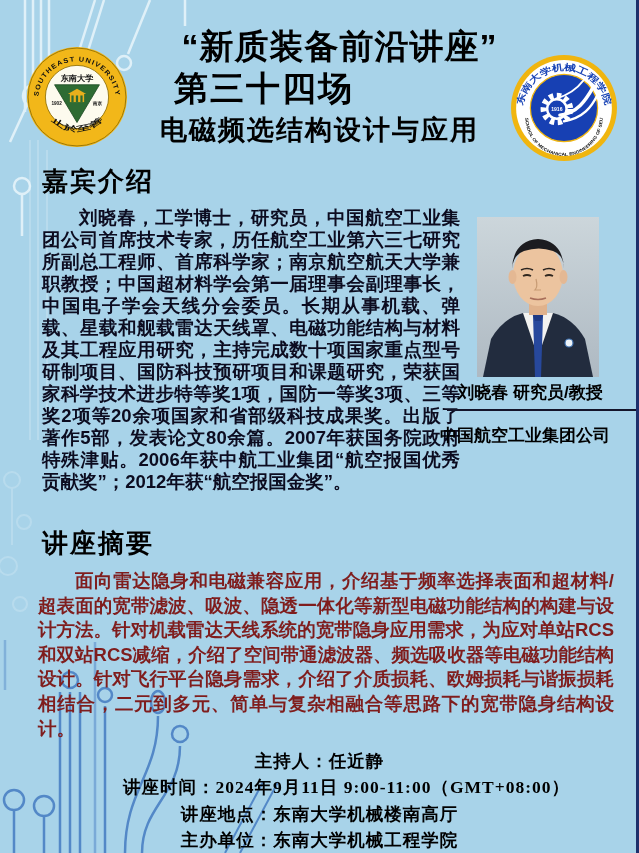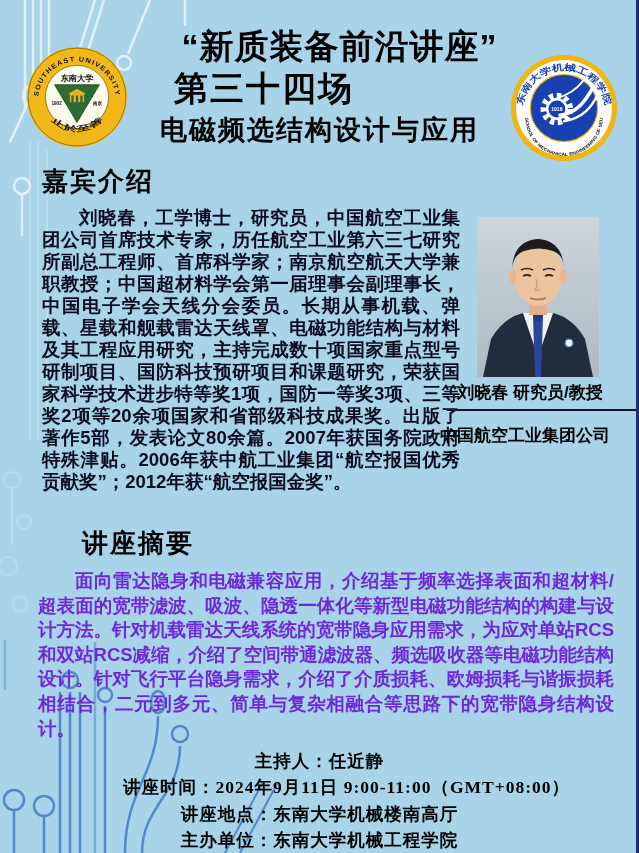--- a/index.html
+++ b/index.html
@@ -29,23 +29,23 @@
     font-size:18.5px;line-height:22px;font-weight:700;color:#0c0c20;
     text-align:justify;text-justify:inter-ideograph;text-indent:2em;z-index:1;}
   .guest-photo{position:absolute;left:477px;top:217px;width:122px;height:160px;z-index:1;}
   .photo-caption-name{position:absolute;left:442px;top:381px;width:176px;text-align:center;
     font-size:17px;font-weight:800;color:#000;z-index:1;}
   .photo-divider{position:absolute;left:447px;top:409px;width:190px;height:2px;background:#14142a;z-index:1;}
   .photo-caption-org{position:absolute;left:440px;top:424px;width:180px;
     font-size:17px;font-weight:800;color:#000;z-index:1;}
 
   
-  .abstract-heading{position:absolute;left:42px;top:526px;font-size:26px;font-weight:800;color:#000;letter-spacing:2px;z-index:1;margin-left:40px;}
+  .abstract-heading{position:absolute;left:42px;top:526px;font-size:26px;font-weight:800;color:#000;letter-spacing:2px;z-index:1;}
   .abstract-text{position:absolute;left:38px;top:569px;width:576px;
-    font-size:18.5px;line-height:24.6px;font-weight:700;color:#6d28d9;
+    font-size:18.5px;line-height:24.6px;font-weight:700;color:#7f1d1d;
     text-align:justify;text-justify:inter-ideograph;text-indent:2em;z-index:1;}
 
   
   .footer-line{position:absolute;left:0;width:639px;text-align:center;
     font-family:"Liberation Serif","DejaVu Serif",serif;
     font-size:17.5px;font-weight:600;color:#000;letter-spacing:1px;z-index:1;margin-top:11px;}
   .footer-host{top:738px;}
   .footer-time{top:764px;padding-left:27px;}
   .footer-location{top:791px;}
   .footer-organizer{top:817px;}

